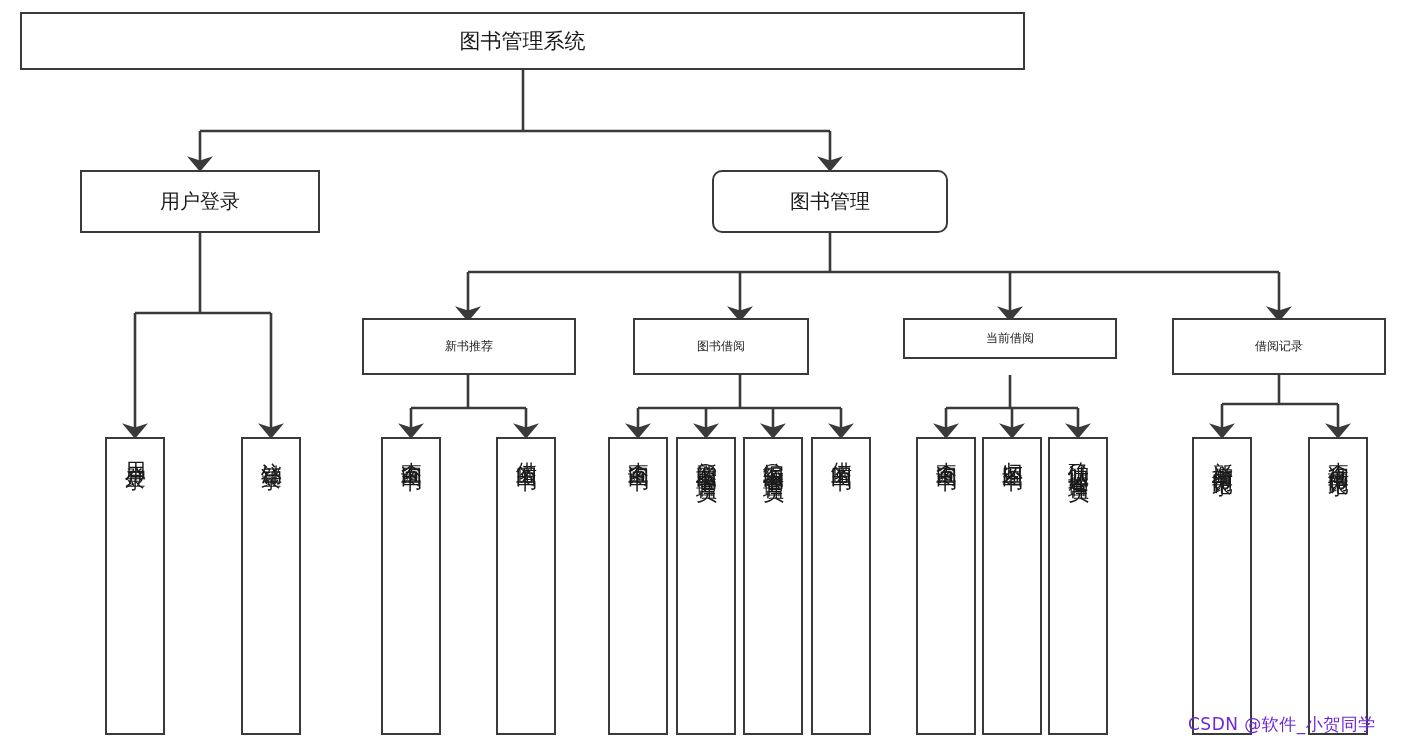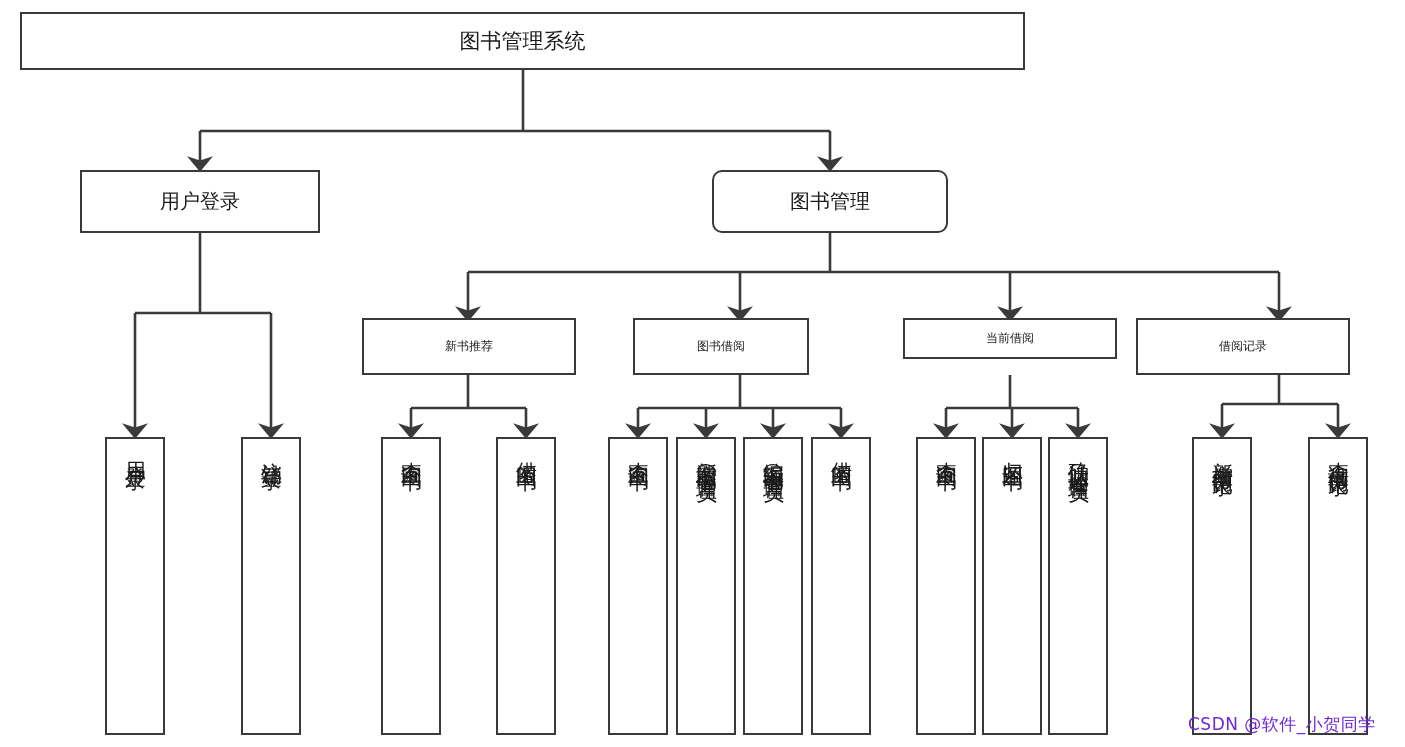--- a/index.html
+++ b/index.html
@@ -153,21 +153,21 @@
   </div>
 
   <div class="node level-two" style="left:633px; top:318px; width:176px; height:57px;">
     <span class="node-label">图书借阅</span>
   </div>
 
   <div class="node level-two" style="left:903px; top:318px; width:214px; height:41px;">
     <span class="node-label">当前借阅</span>
   </div>
 
-  <div class="node level-two" style="left:1136px; top:318px; width:214px; height:57px;">
+  <div class="node level-two" style="left:1172px; top:318px; width:214px; height:57px;">
     <span class="node-label">借阅记录</span>
   </div>
 
   <div class="node leaf" style="left:105px; top:437px; width:60px; height:298px;">
     <span class="node-label">用户登录</span>
   </div>
 
   <div class="node leaf" style="left:241px; top:437px; width:60px; height:298px;">
     <span class="node-label">注销登录</span>
   </div>

